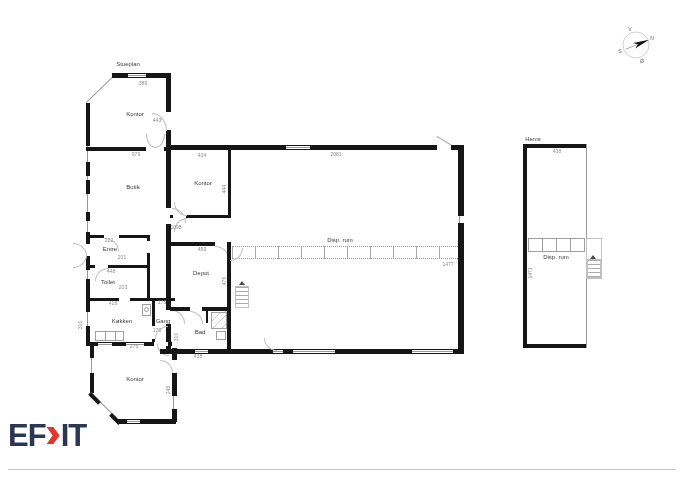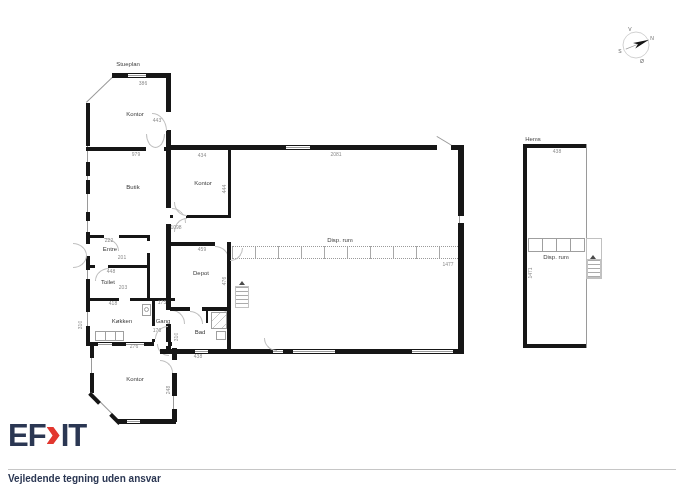--- a/index.html
+++ b/index.html
@@ -213,15 +213,14 @@
     <text x="8" y="32" text-anchor="middle">S</text>
     <text x="18" y="10" text-anchor="middle">V</text>
   </svg>
 
   <div class="logo">
     <span>EF</span>
     <span class="chev"></span>
     <span>IT</span>
   </div>
   <div class="footer-line"></div>
-  <div class="disclaimer">Vejledende tegning uden ansvar</div>
 
 </div>
 
 </body></html>

